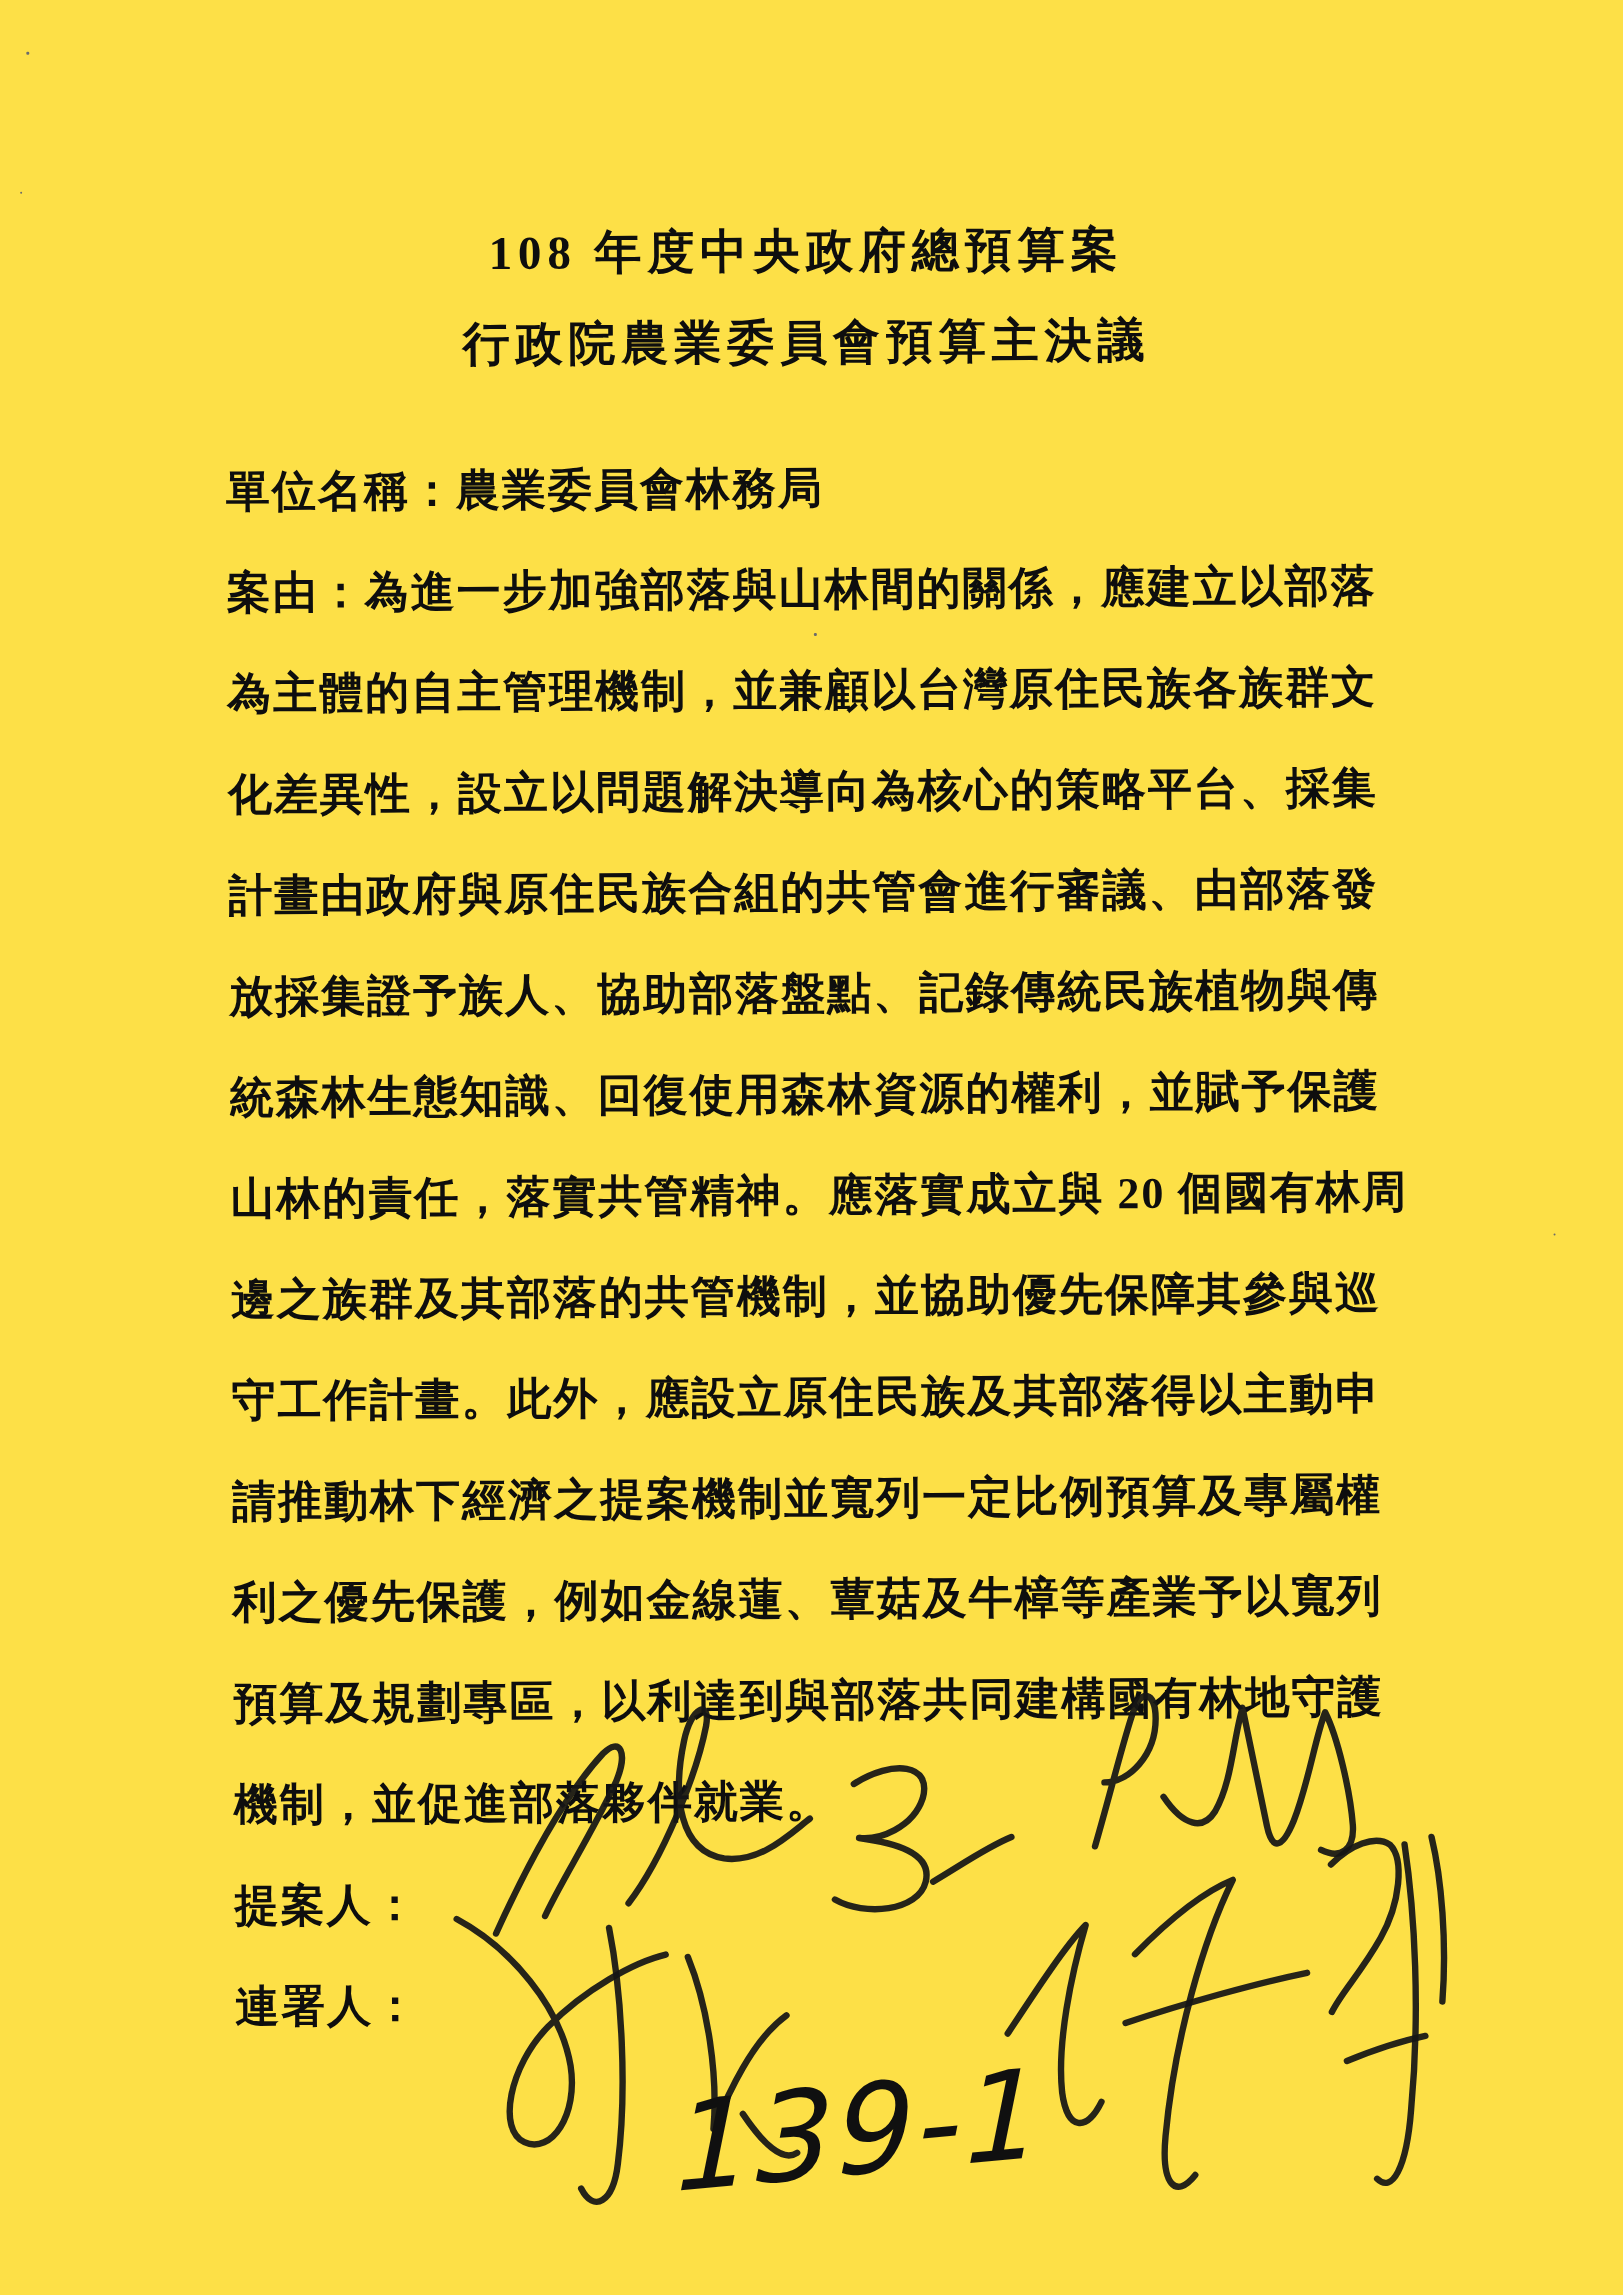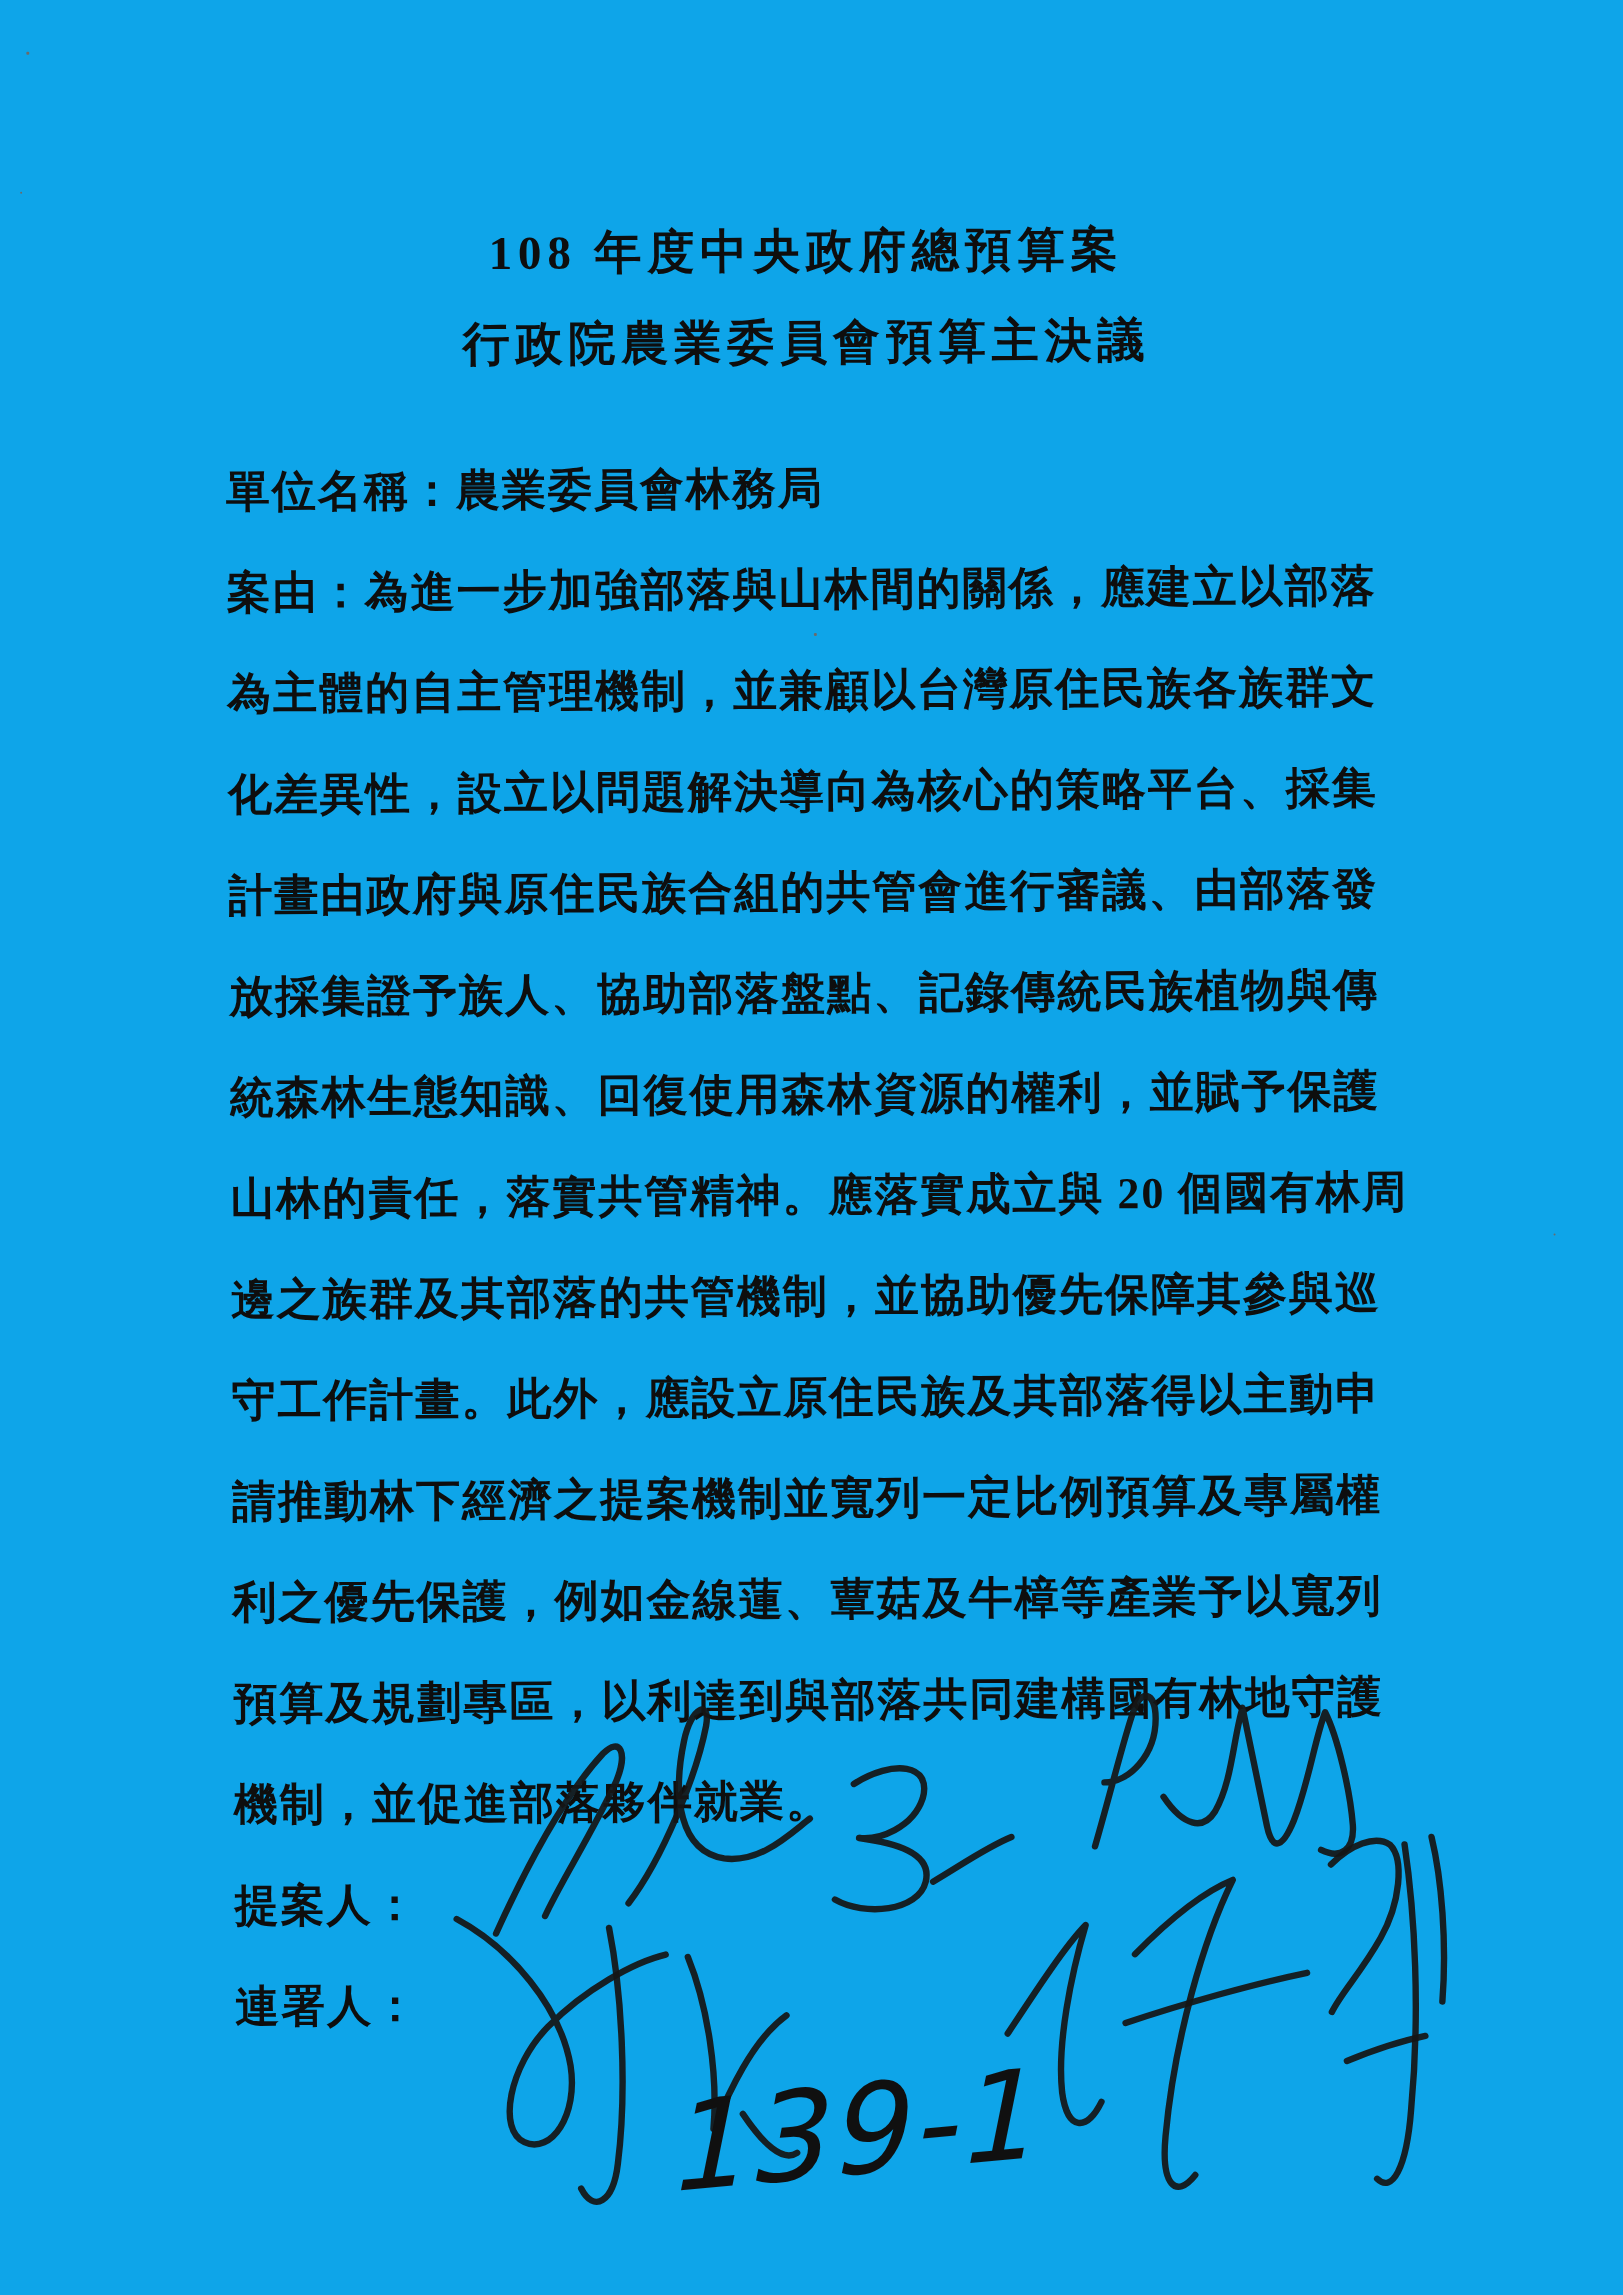--- a/index.html
+++ b/index.html
@@ -4,21 +4,21 @@
 <style>
   html, body {
     margin: 0;
     padding: 0;
     background: #ffffff;
   }
   .page {
     position: relative;
     width: 1623px;
     height: 2295px;
-    background: #0ea5e9;
+    background: #fde047;
     overflow: hidden;
     font-family: "Liberation Serif", "DejaVu Serif", serif;
     color: #121212;
   }
   .scan-tilt {
     position: absolute;
     inset: 0;
     transform: rotate(-0.35deg);
     transform-origin: 50% 50%;
   }

